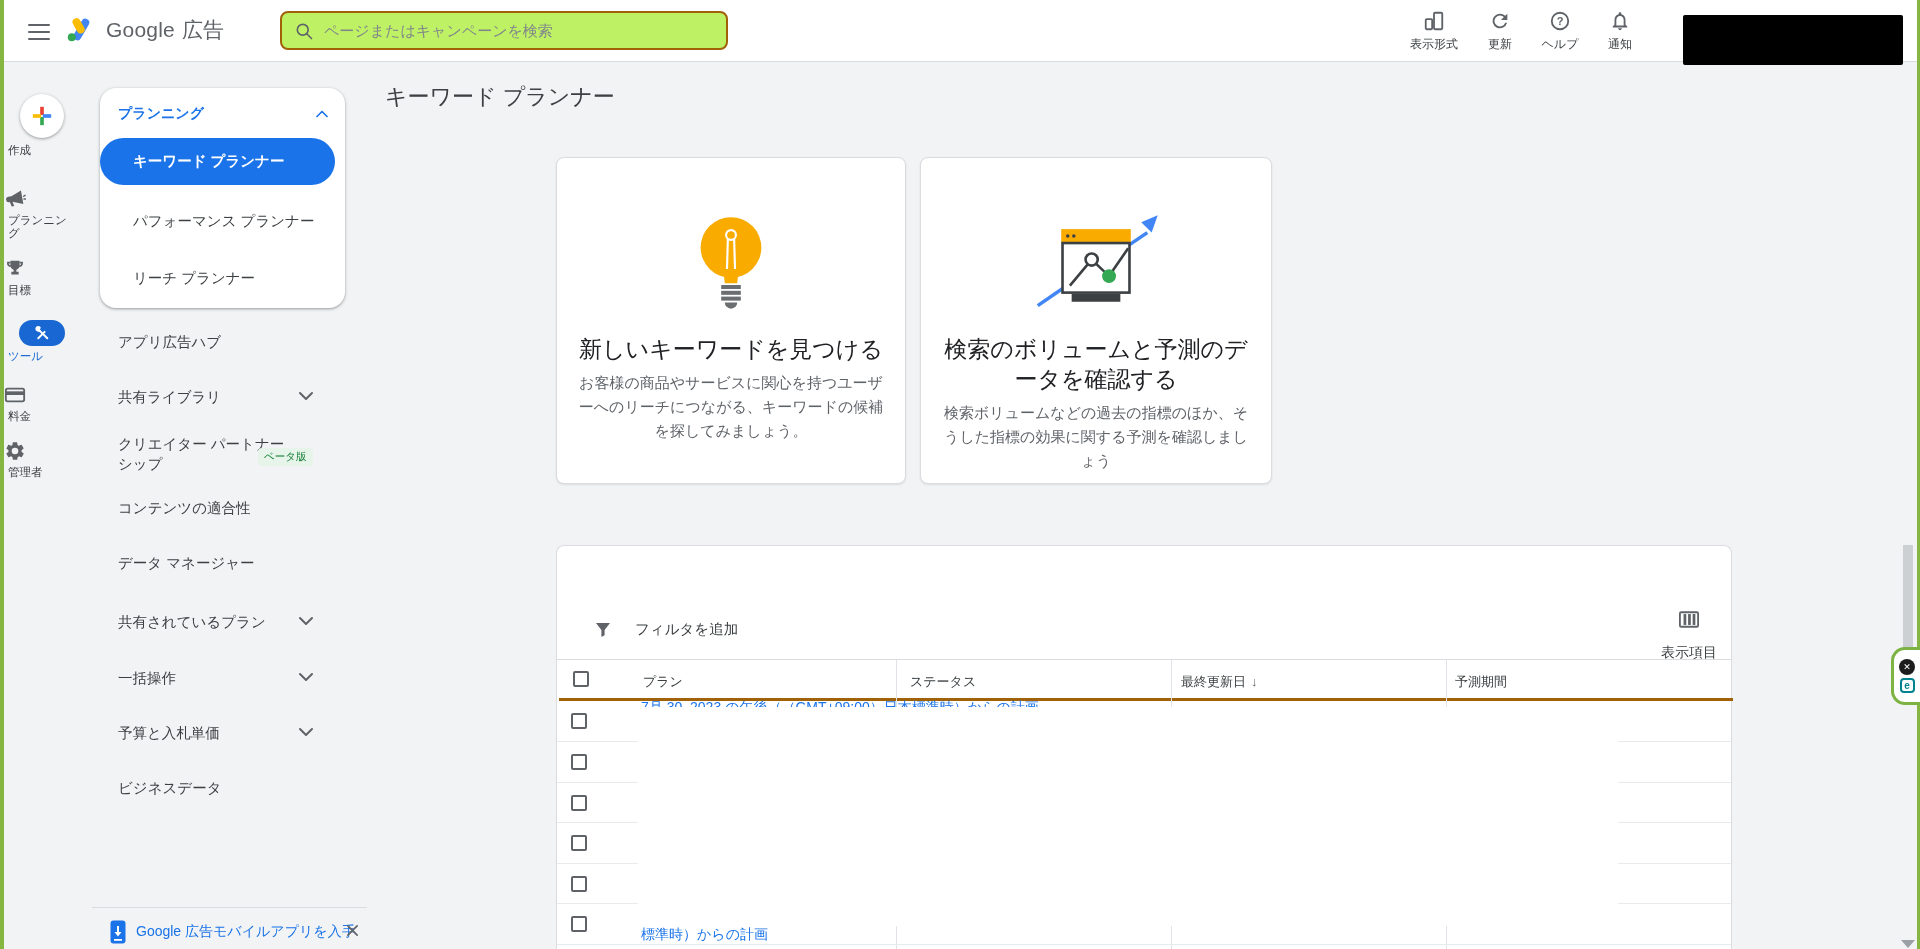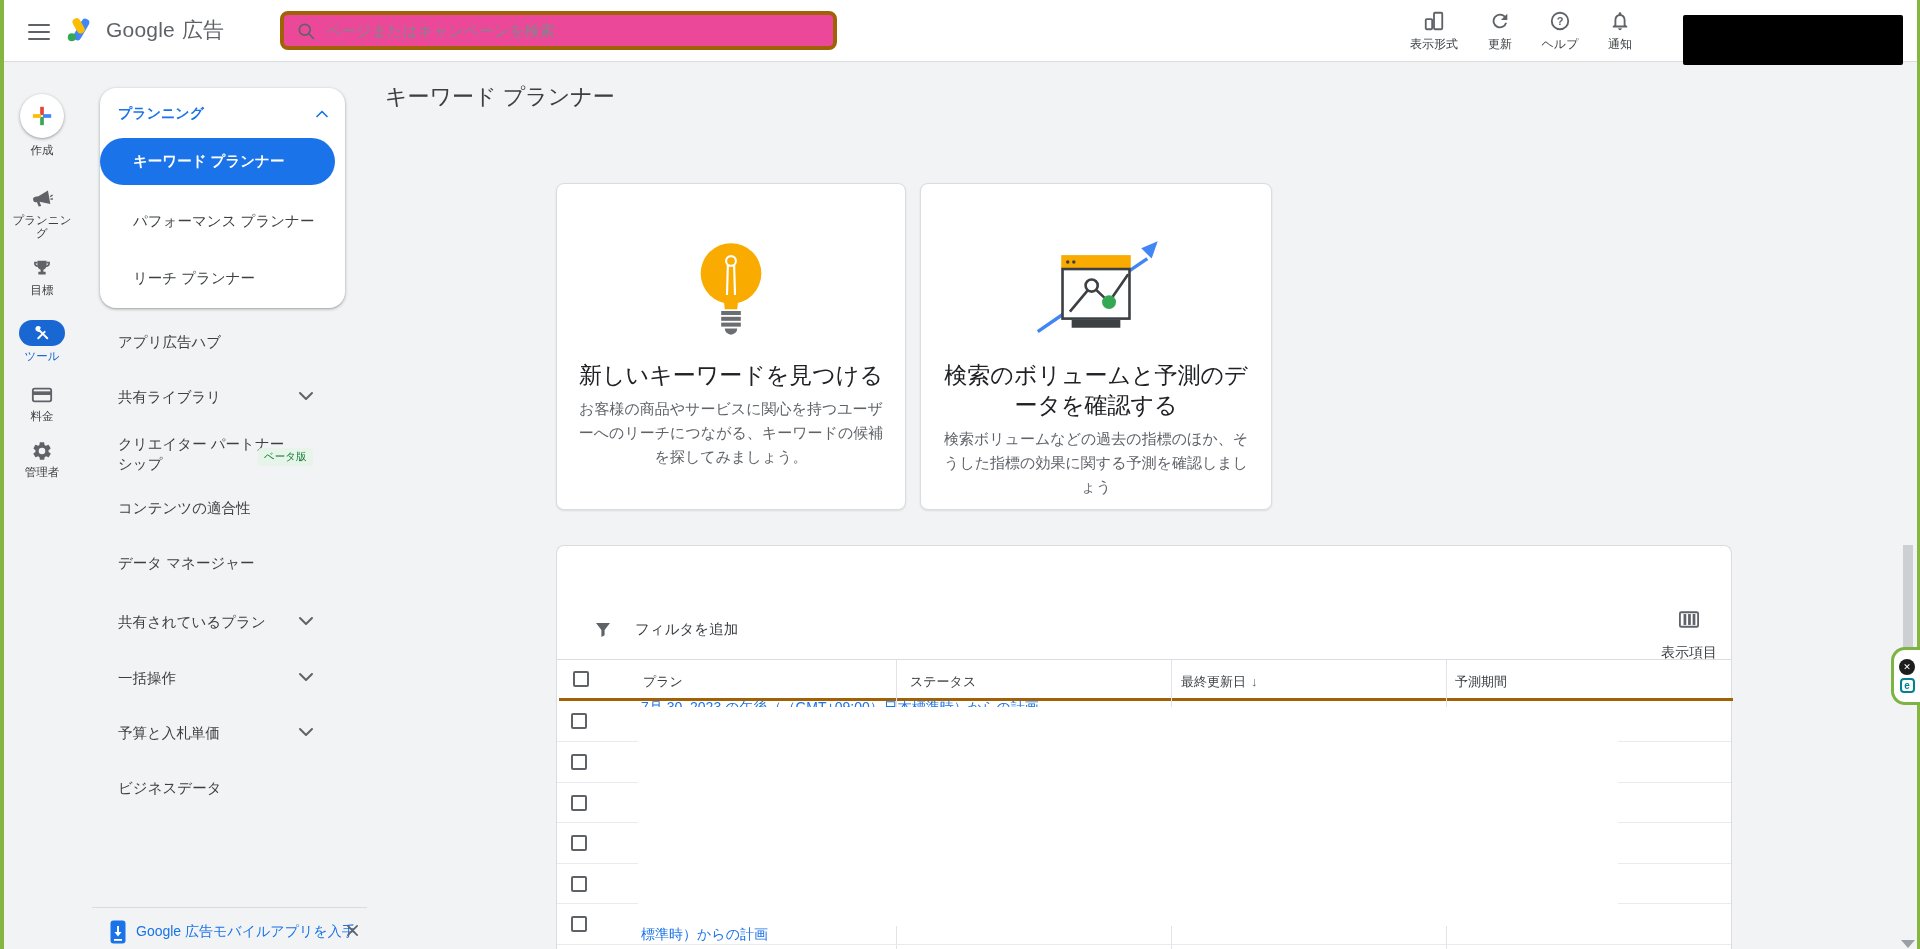--- a/index.html
+++ b/index.html
@@ -11,33 +11,33 @@
   .frame-l { position:absolute; left:0; top:0; width:4px; height:949px; background:#84b641; z-index:90; }
   .frame-r { position:absolute; right:0; top:0; width:3px; height:949px; background:#84b641; z-index:90; }
 
   
   .topbar { position:absolute; left:0; top:0; width:1920px; height:62px; background:#fff; border-bottom:1px solid #dadce0; z-index:40; }
   .hamburger { position:absolute; left:28px; top:24px; width:22px; height:16px; cursor:pointer; }
   .hamburger span { display:block; width:22px; height:2.4px; background:#5f6368; margin-bottom:4.4px; border-radius:1px; }
   .logo { position:absolute; left:64px; top:15px; display:flex; align-items:center; gap:10px; }
   .logo-text { font-size:21px; color:#5f6368; letter-spacing:.2px; }
   .logo-text b { font-weight:400; margin-right:7px; }
-  .searchbox { position:absolute; left:280px; top:11px; width:557px; height:39px; background:#ec4899; border:4px solid #a16207; border-radius:8px; display:flex; align-items:center; padding:0 12px; gap:10px; }
+  .searchbox { position:absolute; left:280px; top:11px; width:448px; height:39px; background:#bef264; border:2px solid #a16207; border-radius:8px; display:flex; align-items:center; padding:0 12px; gap:10px; }
   .searchbox input { border:none; outline:none; flex:1; font-size:15px; font-family:inherit; color:#202124; background:transparent; }
   .searchbox input::placeholder { color:#80868b; }
   .top-actions { position:absolute; left:1400px; top:9px; display:flex; gap:4px; }
   .top-action { display:flex; flex-direction:column; align-items:center; justify-content:flex-start; width:56px; cursor:pointer; }
   .top-action.w68 { width:68px; }
   .top-action .ticon { height:24px; display:flex; align-items:center; }
   .top-action .tlabel { font-size:12px; color:#3c4043; margin-top:3px; white-space:nowrap; }
   .redacted { position:absolute; left:1683px; top:15px; width:220px; height:50px; background:#000; border-radius:2px; z-index:45; }
 
   
   .rail { position:absolute; left:4px; top:62px; width:76px; height:887px; }
-  .rail-item { position:absolute; width:76px; text-align:center; cursor:pointer; }
+  .rail-item { position:absolute; width:76px; text-align:left; cursor:pointer; }
   .rail-label { font-size:11.5px; color:#3c4043; line-height:13px; width:68px; margin:0 auto; word-break:break-all; }
   .create-circle { width:44px; height:44px; background:#fff; border-radius:50%; margin:0 auto; box-shadow:0 1px 2px rgba(60,64,67,.3),0 1px 3px 1px rgba(60,64,67,.15); display:flex; align-items:center; justify-content:center; }
   .rail-pill { width:46px; height:26px; border-radius:13px; background:#1967d2; margin:0 auto; display:flex; align-items:center; justify-content:center; }
   .rail-label.blue { color:#1967d2; }
 
   
   .nav { position:absolute; left:80px; top:62px; width:278px; height:754px; }
   .nav-card { position:absolute; left:20px; top:26px; width:245px; height:220px; background:#fff; border-radius:16px; box-shadow:0 1px 2px rgba(60,64,67,.3),0 1px 3px 1px rgba(60,64,67,.15); }
   .nav-sec-head { display:flex; align-items:center; justify-content:space-between; padding:17px 16px 0 18px; cursor:pointer; }
   .nav-sec-label { font-size:14px; font-weight:bold; color:#1a73e8; }
@@ -46,21 +46,21 @@
   .nav-item { position:absolute; left:38px; font-size:14.5px; color:#3c4043; cursor:pointer; }
   .nav-chevron { position:absolute; left:218px; cursor:pointer; }
   .beta-badge { position:absolute; left:178px; font-size:10.5px; color:#188038; background:#e6f4ea; padding:2px 6px; border-radius:4px; }
   .nav-divider { position:absolute; left:12px; top:845px; width:275px; height:1px; background:#dadce0; }
   .promo { position:absolute; left:30px; top:858px; display:flex; align-items:center; gap:10px; cursor:pointer; }
   .promo-label { font-size:14px; color:#1a73e8; white-space:nowrap; }
   .promo-close { position:absolute; left:266px; top:862px; cursor:pointer; }
 
   
   .page-title { position:absolute; left:385px; top:82px; font-size:22px; color:#3c4043; }
-  .promo-card { position:absolute; top:183px; width:350px; height:327px; background:#fff; border:1px solid #dadce0; border-radius:8px; box-shadow:0 1px 2px rgba(60,64,67,.12); text-align:center; cursor:pointer; }
+  .promo-card { position:absolute; top:157px; width:350px; height:327px; background:#fff; border:1px solid #dadce0; border-radius:8px; box-shadow:0 1px 2px rgba(60,64,67,.12); text-align:center; cursor:pointer; }
   .card1 { left:556px; } .card2 { left:920px; width:352px; }
   .card-icon { display:block; margin:52px auto 0; height:100px; }
   .card-title { margin:24px auto 0; width:320px; font-size:23px; font-weight:400; color:#202124; line-height:30px; }
   .card-desc { margin:7px auto 0; width:314px; font-size:15px; color:#5f6368; line-height:24px; }
 
   
   .panel { position:absolute; left:556px; top:545px; width:1176px; height:404px; background:#fff; border:1px solid #dadce0; border-bottom:none; border-radius:8px 8px 0 0; }
   .tabs { position:absolute; left:0; top:0; width:100%; height:55px; border-bottom:1px solid #dadce0; }
   .tab { position:absolute; top:0; height:55px; line-height:55px; text-align:center; font-size:14.5px; font-weight:bold; cursor:pointer; white-space:nowrap; }
   .tab.active { color:#3c4043; }

